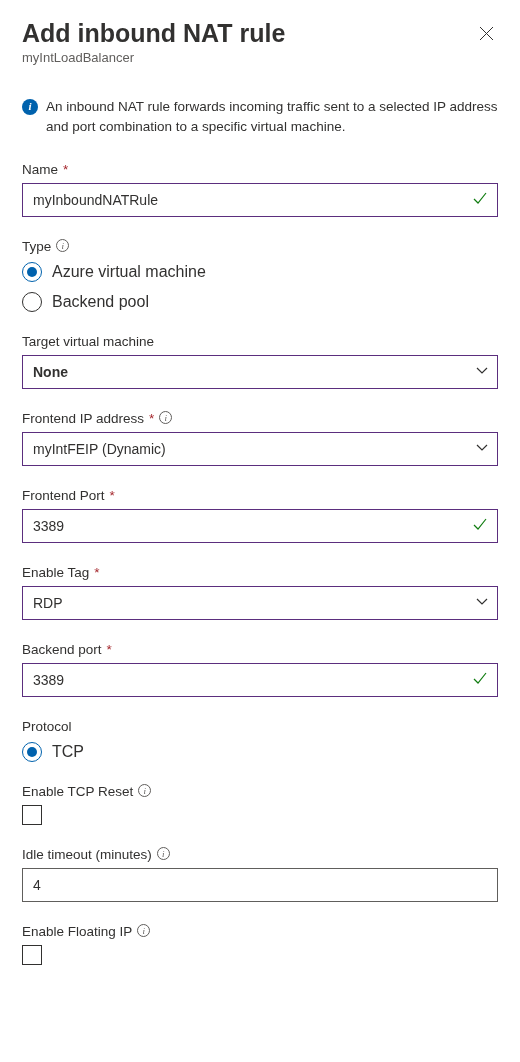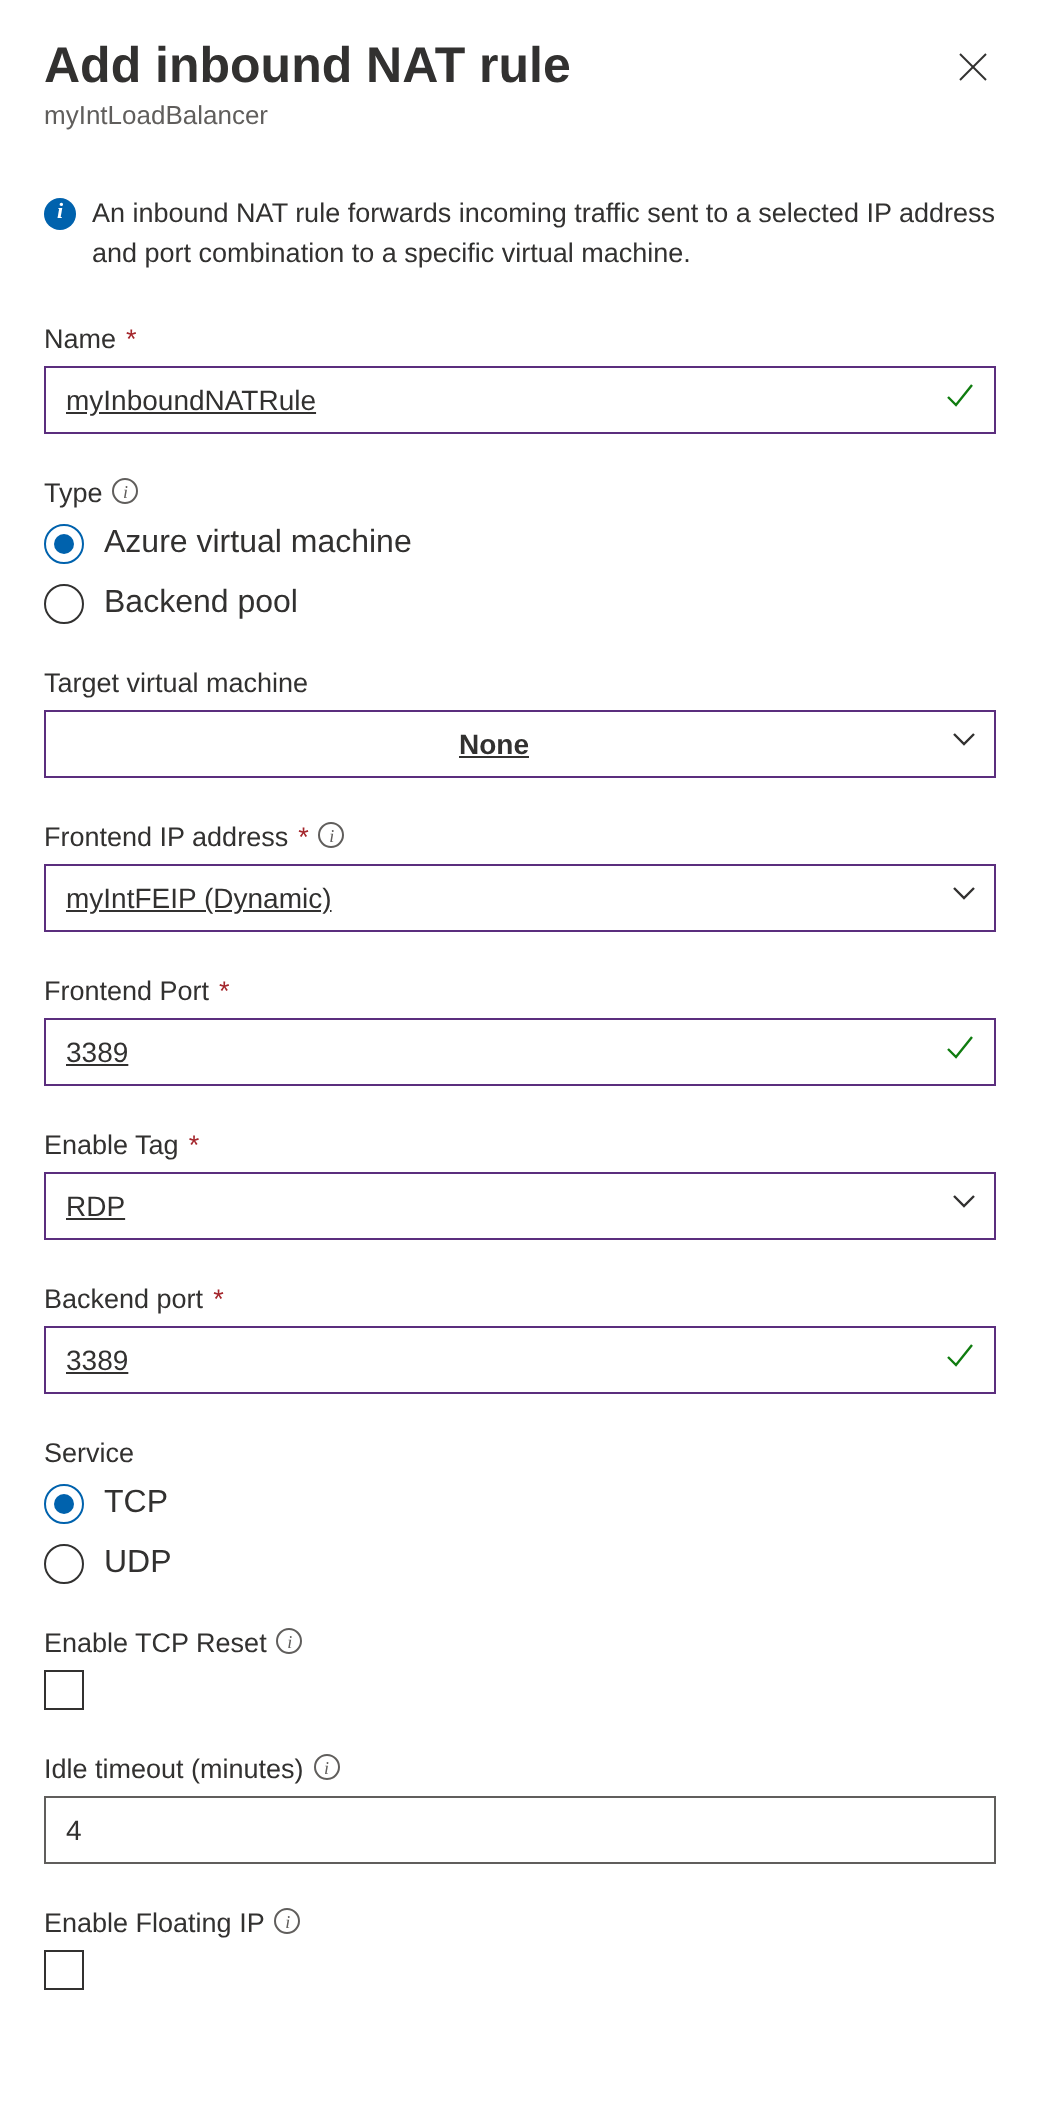--- a/index.html
+++ b/index.html
@@ -96,21 +96,20 @@
 
   .text-input, .select-box {
     width: 100%;
     height: 34px;
     border: 1px solid #5b2e7e;
     padding: 0 36px 0 10px;
     font-size: 14px;
     color: #323130;
     background: #fff;
     position: relative;
-    text-decoration: underline;
   }
   .plain-input {
     width: 100%;
     height: 34px;
     border: 1px solid #605e5c;
     padding: 0 10px;
     font-size: 14px;
     color: #323130;
     background: #fff;
   }
@@ -127,21 +126,21 @@
   .select-wrap {
     position: relative;
   }
   .select-chevron {
     position: absolute;
     right: 10px;
     top: 50%;
     transform: translateY(-50%);
     pointer-events: none;
   }
-  .select-bold { font-weight: 600; text-align: center; }
+  .select-bold { font-weight: 600; }
 
   .radio-group {
     margin-top: 8px;
   }
   .radio-row {
     display: flex;
     align-items: center;
     gap: 10px;
     margin-bottom: 10px;
     cursor: pointer;
@@ -305,33 +304,29 @@
       <span class="valid-check">
         <svg width="16" height="16" viewBox="0 0 16 16">
             <polyline points="2,9 6,13 14,3" fill="none" stroke="#107c10" stroke-width="1.2"></polyline>
           </svg>
       </span>
     </div>
   </div>
 
   <div class="field">
     <div class="field-label">
-      <span>Service</span>
+      <span>Protocol</span>
     </div>
     <div class="radio-group">
       <div class="radio-row">
         <span class="radio-outer selected">
             <span class="radio-inner"></span>
           </span>
         <span>TCP</span>
       </div>
-      <div class="radio-row">
-        <span class="radio-outer"></span>
-        <span>UDP</span>
-      </div>
     </div>
   </div>
 
   <div class="field">
     <div class="field-label">
       <span>Enable TCP Reset</span>
       <span class="inline-info">i</span>
     </div>
     <div class="checkbox"></div>
   </div>

